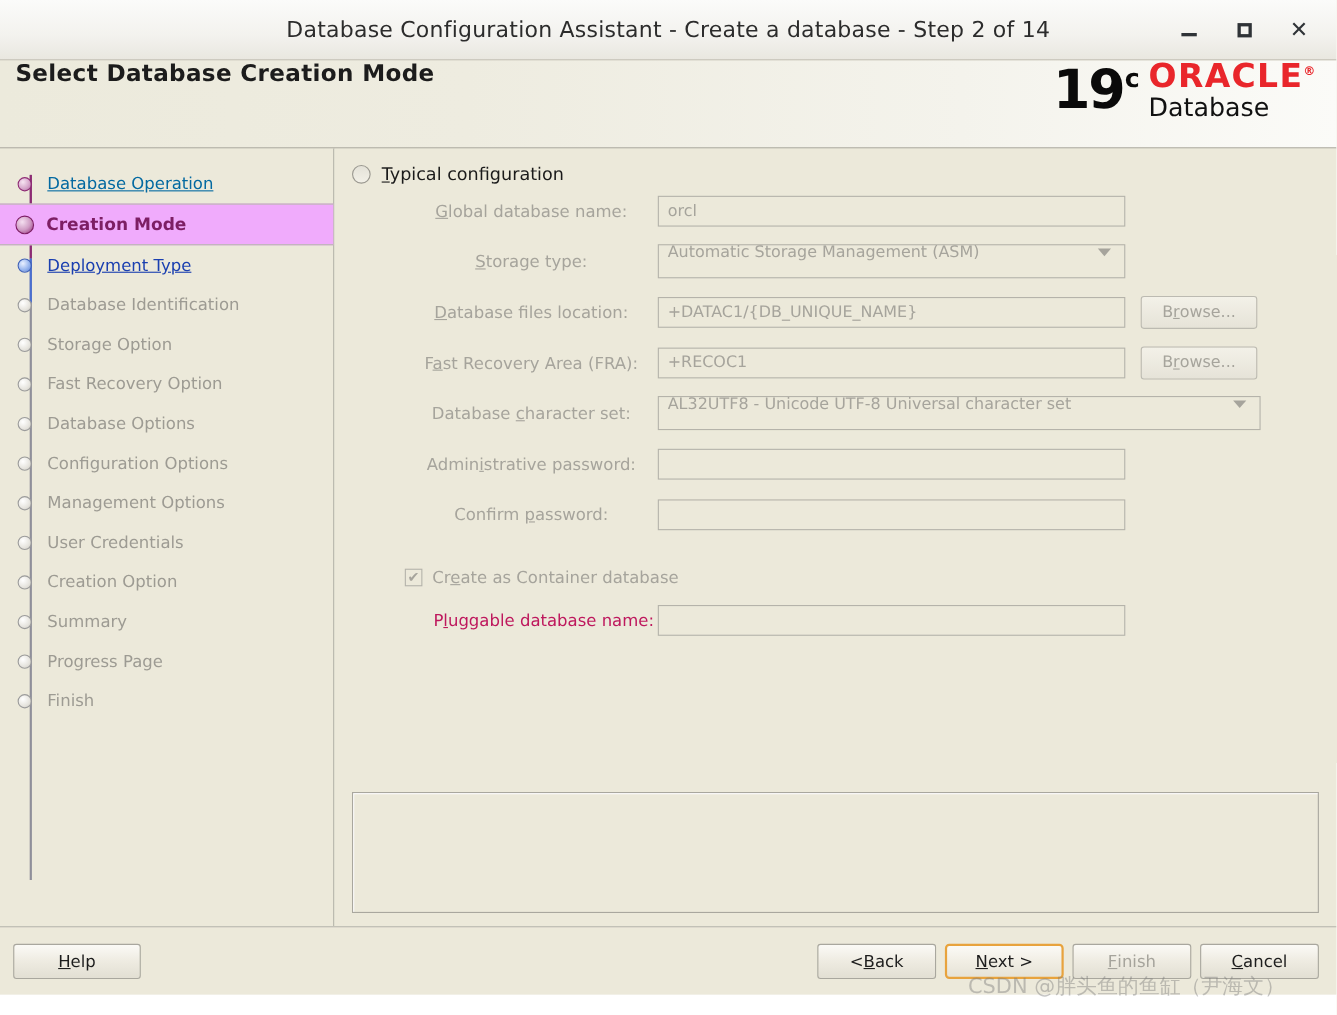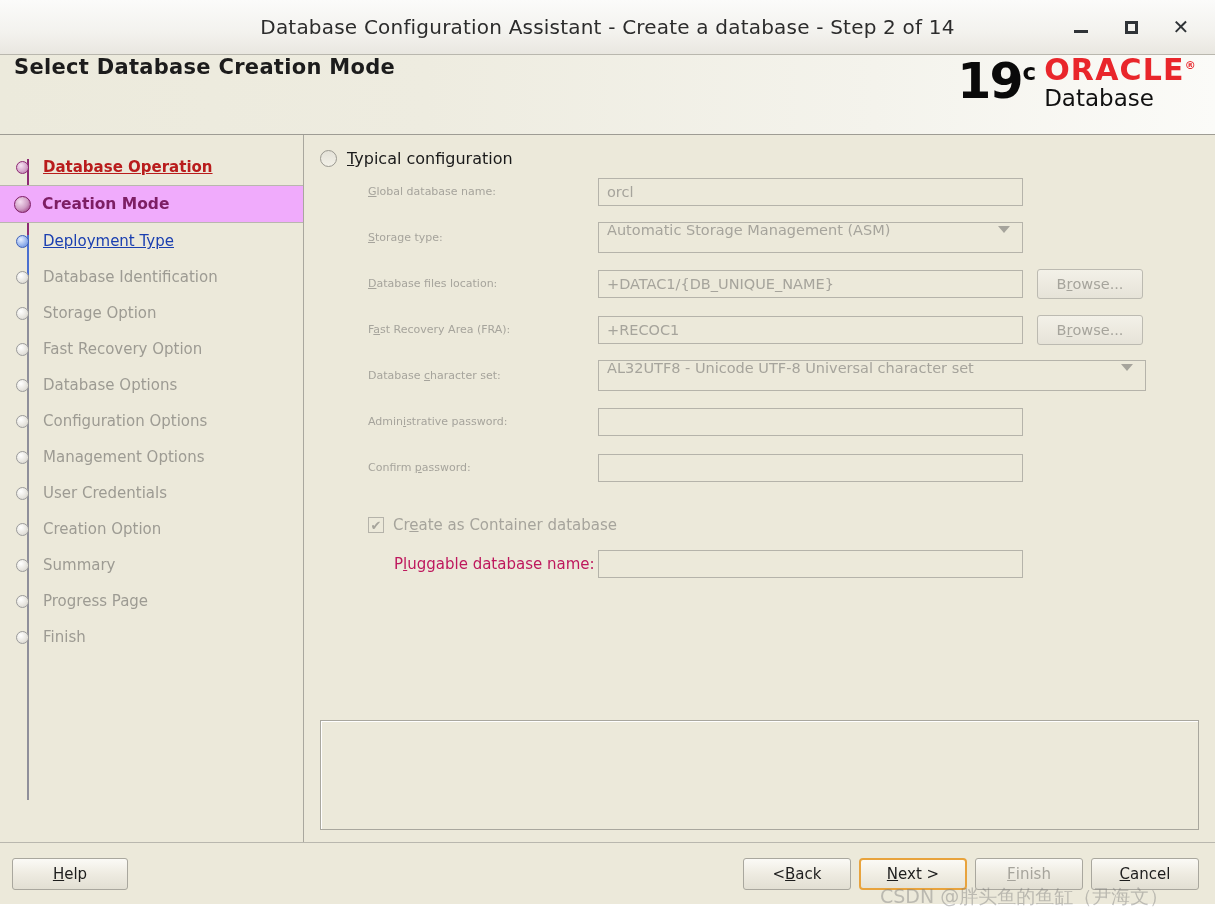--- a/index.html
+++ b/index.html
@@ -120,21 +120,21 @@
   .bullet.current {
     width: 17px; height: 17px; margin-right: 11px; margin-left: -2px;
     background: radial-gradient(circle at 35% 32%, #f4dff0 0%, #cf9cc4 52%, #8e2a74 100%);
     border-color: #7d1e64;
   }
   .bullet.next {
     background: radial-gradient(circle at 35% 32%, #e9f0ff 0%, #9db9ef 52%, #5c84d8 100%);
     border-color: #3f61b8;
   }
   .nav-label { font-size: 15px; color: #9d9b93; }
-  .nav-label.done { color: #b91c1c; text-decoration: underline; font-weight: bold; }
+  .nav-label.done { color: #0369a1; text-decoration: underline; }
   .nav-label.current { color: #7d1e64; font-weight: bold; font-size: 15.5px; }
   .nav-label.next { color: #1a3fb0; text-decoration: underline; }
 
   
   .main {
     flex: 1; background: #ECE9DA;
     display: flex; flex-direction: column;
     padding: 14px 16px 0 16px;
     min-width: 0; position: relative;
   }
@@ -158,21 +158,21 @@
     margin-top: 16px; align-self: flex-start;
   }
 
   .fields { margin-top: 6px; }
   .field-row {
     display: flex; align-items: center;
     height: 31px; margin-bottom: 15px;
   }
   .field-label {
     width: 278px; flex: none; padding-left: 48px;
-    font-size: 11px; color: #a6a49c;
+    font-size: 15px; color: #a6a49c; text-align: center;
   }
   .input {
     height: 28px; border: 1px solid #b5b3aa;
     background: #ECE9DA; color: #a6a49c;
     font-size: 14.5px; display: flex; align-items: center;
     padding: 0 8px; font-family: "DejaVu Sans", sans-serif;
   }
   .input.w-std { width: 425px; }
   .select {
     height: 31px; border: 1px solid #b5b3aa;

